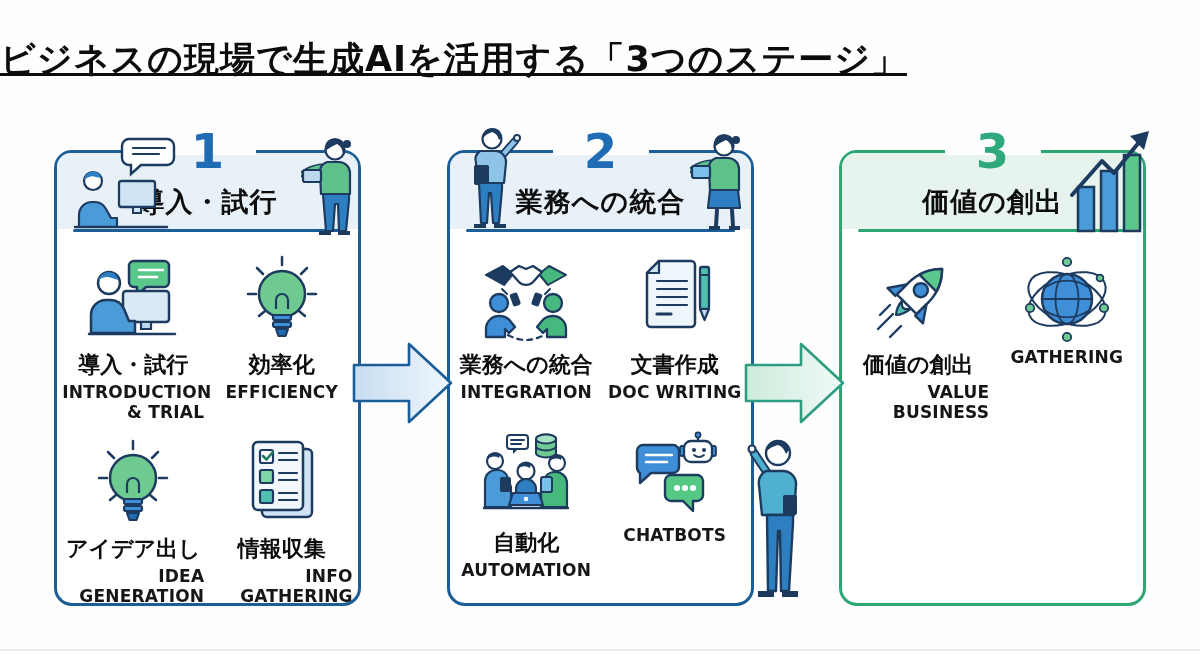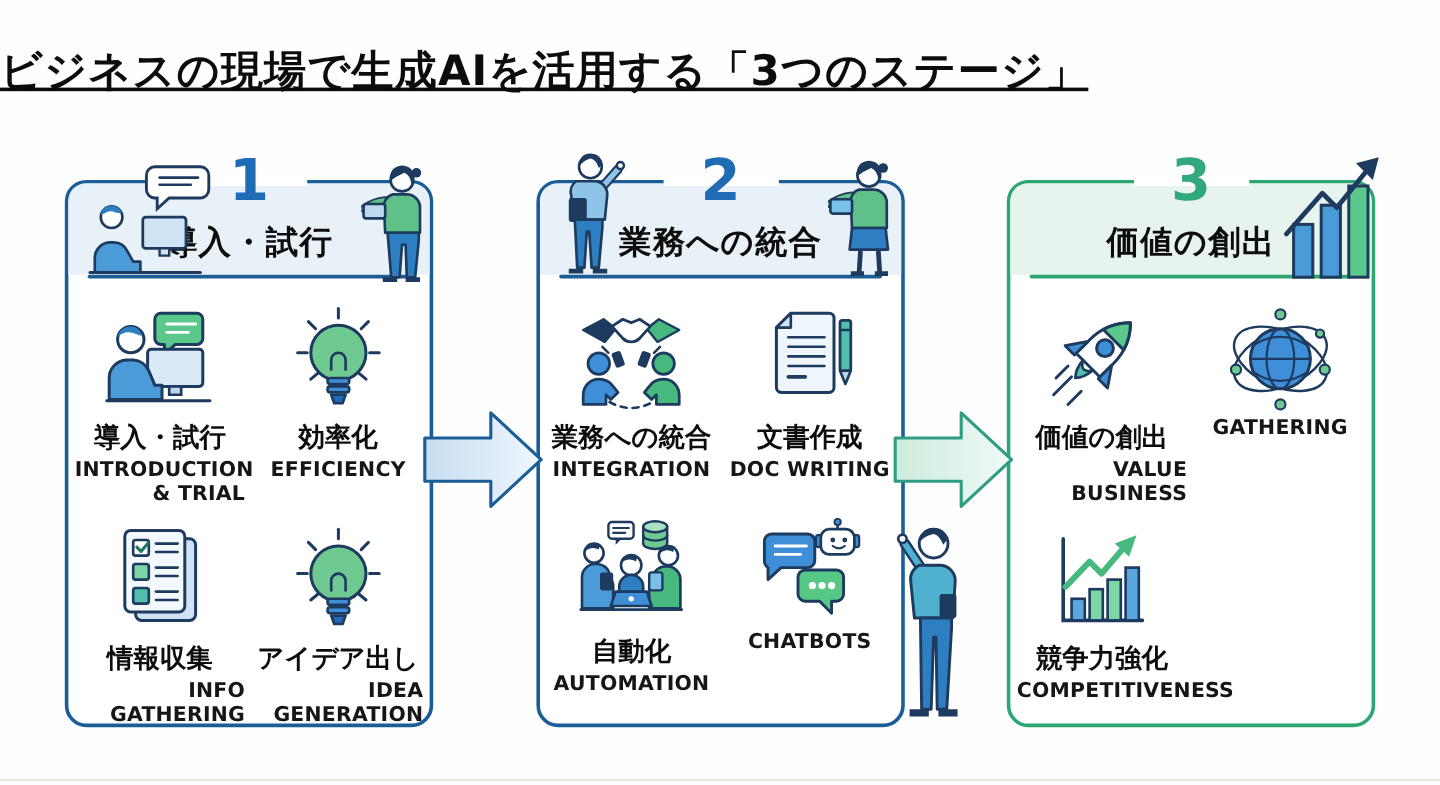--- a/index.html
+++ b/index.html
@@ -139,20 +139,42 @@
               </g>
               <circle cx="46" cy="41" r="23" fill="#6fca92" stroke="#1d3a5f" stroke-width="2.5"></circle>
               <path d="M40 56 v-9 a6 6 0 0 1 12 0 v9" fill="none" stroke="#1d3a5f" stroke-width="2.2"></path>
               <rect x="37" y="62" width="18" height="5" rx="2" fill="#3f8fd8" stroke="#1d3a5f" stroke-width="2.2"></rect>
               <rect x="37" y="69" width="18" height="5" rx="2" fill="#3f8fd8" stroke="#1d3a5f" stroke-width="2.2"></rect>
               <path d="M40 76 h12 l-2.5 7 h-7 z" fill="#1f6cb4" stroke="#1d3a5f" stroke-width="2.2" stroke-linejoin="round"></path>
             </svg>
         </span>
         <div class="jp">効率化</div>
         <div class="en">EFFICIENCY</div>
+      </div>
+      <div class="cell">
+        <span class="icon">
+          <svg viewBox="0 0 92 92">
+              <g stroke="#1d3a5f" stroke-width="2.5" stroke-linecap="round">
+                <line x1="46" y1="4" x2="46" y2="12"></line>
+                <line x1="21" y1="15" x2="27" y2="21"></line>
+                <line x1="71" y1="15" x2="65" y2="21"></line>
+                <line x1="12" y1="41" x2="20" y2="41"></line>
+                <line x1="72" y1="41" x2="80" y2="41"></line>
+                <line x1="23" y1="63" x2="29" y2="58"></line>
+                <line x1="69" y1="63" x2="63" y2="58"></line>
+              </g>
+              <circle cx="46" cy="41" r="23" fill="#6fca92" stroke="#1d3a5f" stroke-width="2.5"></circle>
+              <path d="M40 56 v-9 a6 6 0 0 1 12 0 v9" fill="none" stroke="#1d3a5f" stroke-width="2.2"></path>
+              <rect x="37" y="62" width="18" height="5" rx="2" fill="#3f8fd8" stroke="#1d3a5f" stroke-width="2.2"></rect>
+              <rect x="37" y="69" width="18" height="5" rx="2" fill="#3f8fd8" stroke="#1d3a5f" stroke-width="2.2"></rect>
+              <path d="M40 76 h12 l-2.5 7 h-7 z" fill="#1f6cb4" stroke="#1d3a5f" stroke-width="2.2" stroke-linejoin="round"></path>
+            </svg>
+        </span>
+        <div class="jp">アイデア出し</div>
+        <div class="en">IDEA GENERATION</div>
       </div>
       <div class="cell">
         <span class="icon">
           <svg viewBox="0 0 92 92">
               <rect x="26" y="12" width="50" height="68" rx="5" fill="#cfe3f4" stroke="#1d3a5f" stroke-width="2.5"></rect>
               <rect x="17" y="5" width="50" height="68" rx="5" fill="#f3f8fd" stroke="#1d3a5f" stroke-width="2.5"></rect>
               <rect x="24" y="13" width="13" height="13" rx="2" fill="#fff" stroke="#1d3a5f" stroke-width="2.2"></rect>
               <path d="M27 19 l3.5 3.5 l6 -7" fill="none" stroke="#1f7a5e" stroke-width="2.6" stroke-linecap="round" stroke-linejoin="round"></path>
               <rect x="24" y="33" width="13" height="13" rx="2" fill="#7ed6a5" stroke="#1d3a5f" stroke-width="2.2"></rect>
               <rect x="24" y="53" width="13" height="13" rx="2" fill="#52bfae" stroke="#1d3a5f" stroke-width="2.2"></rect>
@@ -161,42 +183,20 @@
                 <line x1="43" y1="23" x2="61" y2="23"></line>
                 <line x1="43" y1="36" x2="61" y2="36"></line>
                 <line x1="43" y1="43" x2="61" y2="43"></line>
                 <line x1="43" y1="56" x2="61" y2="56"></line>
                 <line x1="43" y1="63" x2="61" y2="63"></line>
               </g>
             </svg>
         </span>
         <div class="jp">情報収集</div>
         <div class="en">INFO GATHERING</div>
-      </div>
-      <div class="cell">
-        <span class="icon">
-          <svg viewBox="0 0 92 92">
-              <g stroke="#1d3a5f" stroke-width="2.5" stroke-linecap="round">
-                <line x1="46" y1="4" x2="46" y2="12"></line>
-                <line x1="21" y1="15" x2="27" y2="21"></line>
-                <line x1="71" y1="15" x2="65" y2="21"></line>
-                <line x1="12" y1="41" x2="20" y2="41"></line>
-                <line x1="72" y1="41" x2="80" y2="41"></line>
-                <line x1="23" y1="63" x2="29" y2="58"></line>
-                <line x1="69" y1="63" x2="63" y2="58"></line>
-              </g>
-              <circle cx="46" cy="41" r="23" fill="#6fca92" stroke="#1d3a5f" stroke-width="2.5"></circle>
-              <path d="M40 56 v-9 a6 6 0 0 1 12 0 v9" fill="none" stroke="#1d3a5f" stroke-width="2.2"></path>
-              <rect x="37" y="62" width="18" height="5" rx="2" fill="#3f8fd8" stroke="#1d3a5f" stroke-width="2.2"></rect>
-              <rect x="37" y="69" width="18" height="5" rx="2" fill="#3f8fd8" stroke="#1d3a5f" stroke-width="2.2"></rect>
-              <path d="M40 76 h12 l-2.5 7 h-7 z" fill="#1f6cb4" stroke="#1d3a5f" stroke-width="2.2" stroke-linejoin="round"></path>
-            </svg>
-        </span>
-        <div class="jp">アイデア出し</div>
-        <div class="en">IDEA GENERATION</div>
       </div>
     </div>
   </section>
 
   <section class="panel blue p2">
     <div class="band"></div>
     <div class="rule"></div>
     <div class="num-mask"></div>
     <div class="stage-number">2</div>
     <div class="stage-title">業務への統合</div>
@@ -401,35 +401,20 @@
                 <circle cx="46" cy="9" r="4.2"></circle>
                 <circle cx="9" cy="55" r="4.2"></circle>
                 <circle cx="83" cy="55" r="4.2"></circle>
                 <circle cx="46" cy="84" r="4.2"></circle>
                 <circle cx="79" cy="25" r="3.4"></circle>
               </g>
             </svg>
         </span>
         <div class="en">GATHERING</div>
       </div>
-      <div class="cell">
-        <span class="icon">
-          <svg viewBox="0 0 92 92">
-              <path d="M14 12 V80 H80" fill="none" stroke="#1d3a5f" stroke-width="3" stroke-linecap="round"></path>
-              <rect x="21" y="62" width="11" height="18" fill="#5aa7e0" stroke="#1d3a5f" stroke-width="2.2"></rect>
-              <rect x="36" y="54" width="11" height="26" fill="#7ed6a5" stroke="#1d3a5f" stroke-width="2.2"></rect>
-              <rect x="51" y="46" width="11" height="34" fill="#7ed6a5" stroke="#1d3a5f" stroke-width="2.2"></rect>
-              <rect x="66" y="36" width="11" height="44" fill="#5aa7e0" stroke="#1d3a5f" stroke-width="2.2"></rect>
-              <path d="M16 52 L36 31 L46 41 L64 20" fill="none" stroke="#47b97e" stroke-width="5" stroke-linecap="round" stroke-linejoin="round"></path>
-              <path d="M57 16 L75 9 L69 27 Z" fill="#47b97e"></path>
-            </svg>
-        </span>
-        <div class="jp">競争力強化</div>
-        <div class="en">COMPETITIVENESS</div>
-      </div>
     </div>
   </section>
 
   <svg class="flow-arrow fa1" viewBox="0 0 102 84">
     <defs>
         <linearGradient id="ga1" x1="0" y1="0" x2="1" y2="0">
           <stop offset="0" stop-color="#c7ddf1"></stop>
           <stop offset="1" stop-color="#eff7fd"></stop>
         </linearGradient>
       </defs>

